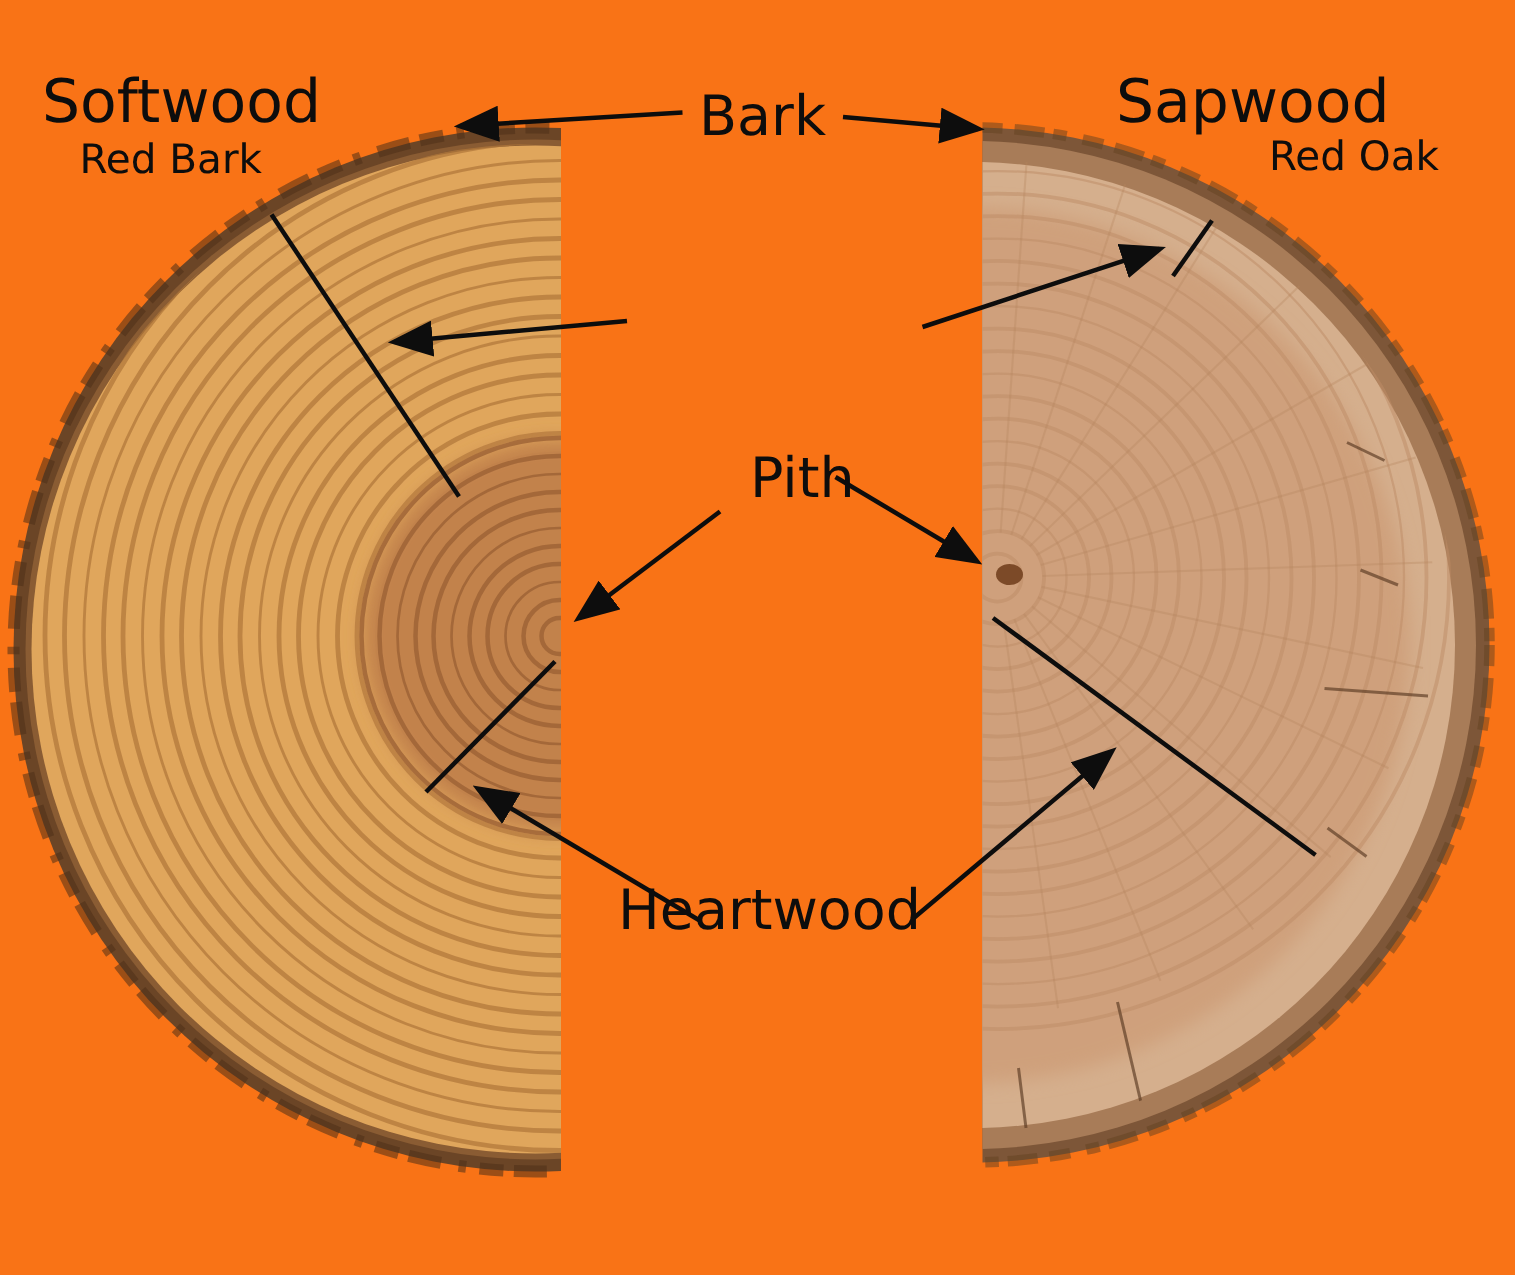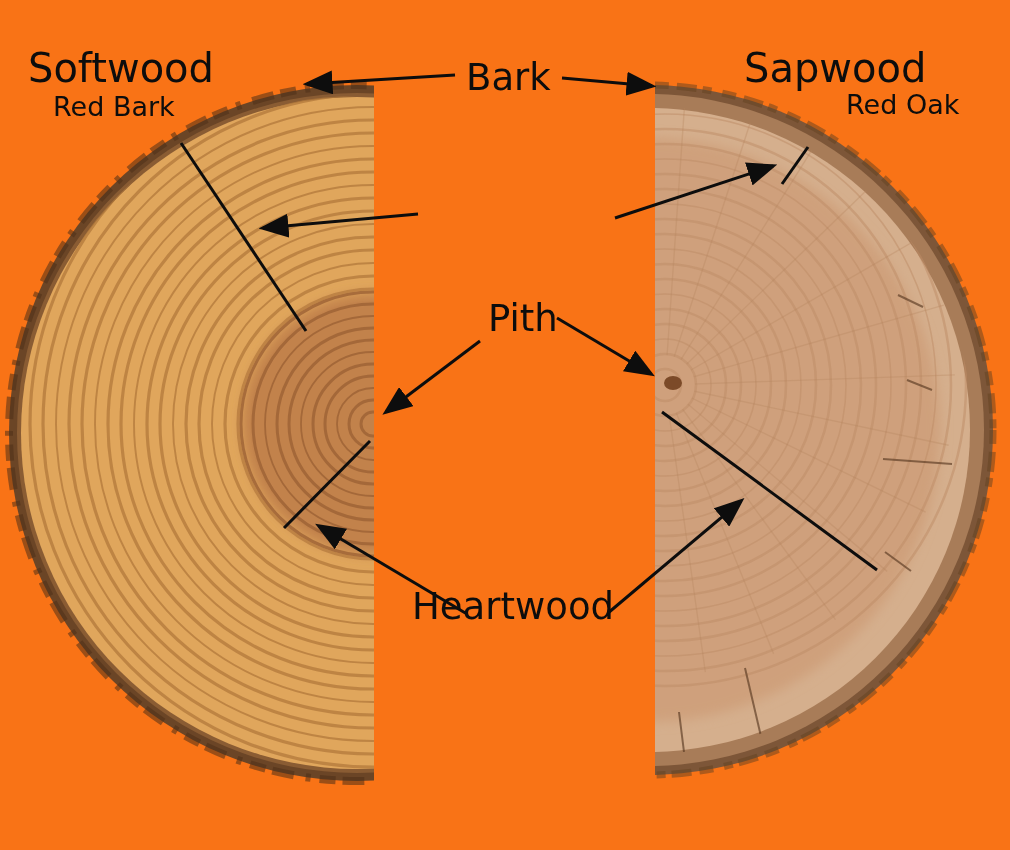--- a/index.html
+++ b/index.html
@@ -9,21 +9,21 @@
   .lbl{position:absolute;color:#0d0d0d;line-height:1.05;white-space:nowrap;}
   .title{font-size:40px;}
   .species{font-size:27px;}
   .part{font-size:37px;}
   #softwood-title{left:28px;top:47px;}
   #softwood-species{left:53px;top:93px;}
   #hardwood-title{left:744px;top:47px;}
   #hardwood-species{left:846px;top:91px;}
   #bark-label{left:466px;top:59px;}
   #sapwood-label{left:428px;top:192px;}
-  #pith-label{left:488px;top:300px;}
+  #pith-label{left:500px;top:300px;}
   #heartwood-label{left:412px;top:588px;}
 </style>
 </head>
 <body>
 
 <div class="stage">
 
   <svg width="1010" height="850" viewBox="0 0 1010 850">
     <defs>
       <clipPath id="cutL">

